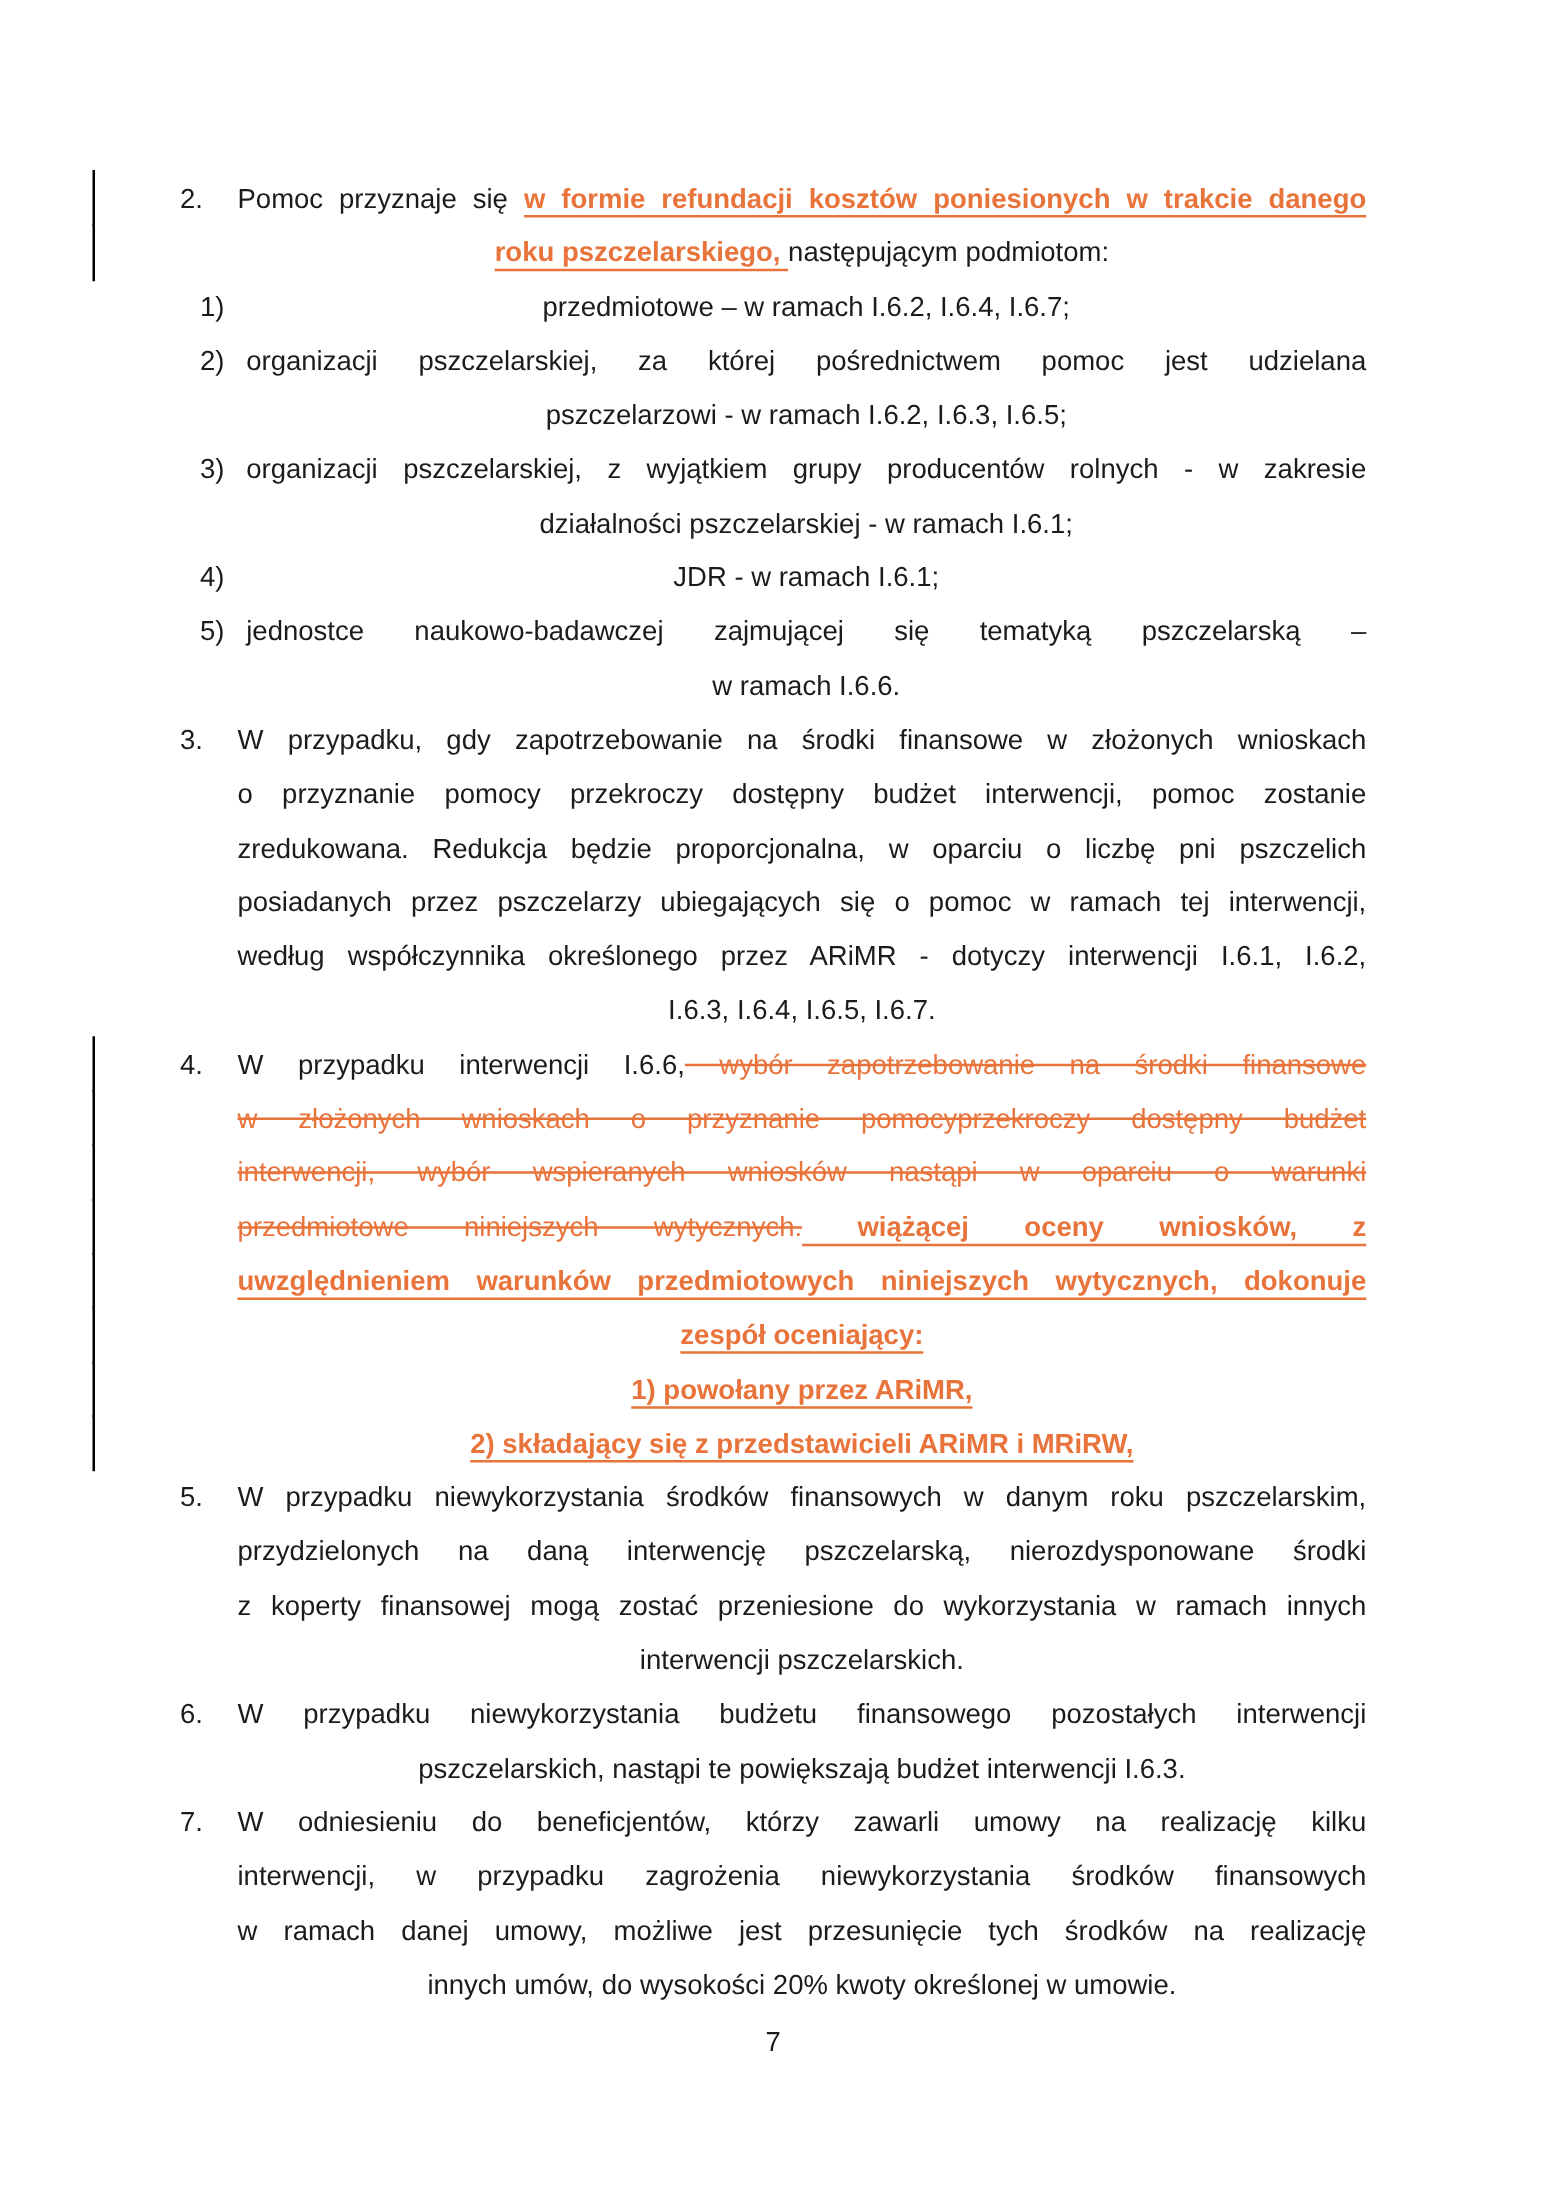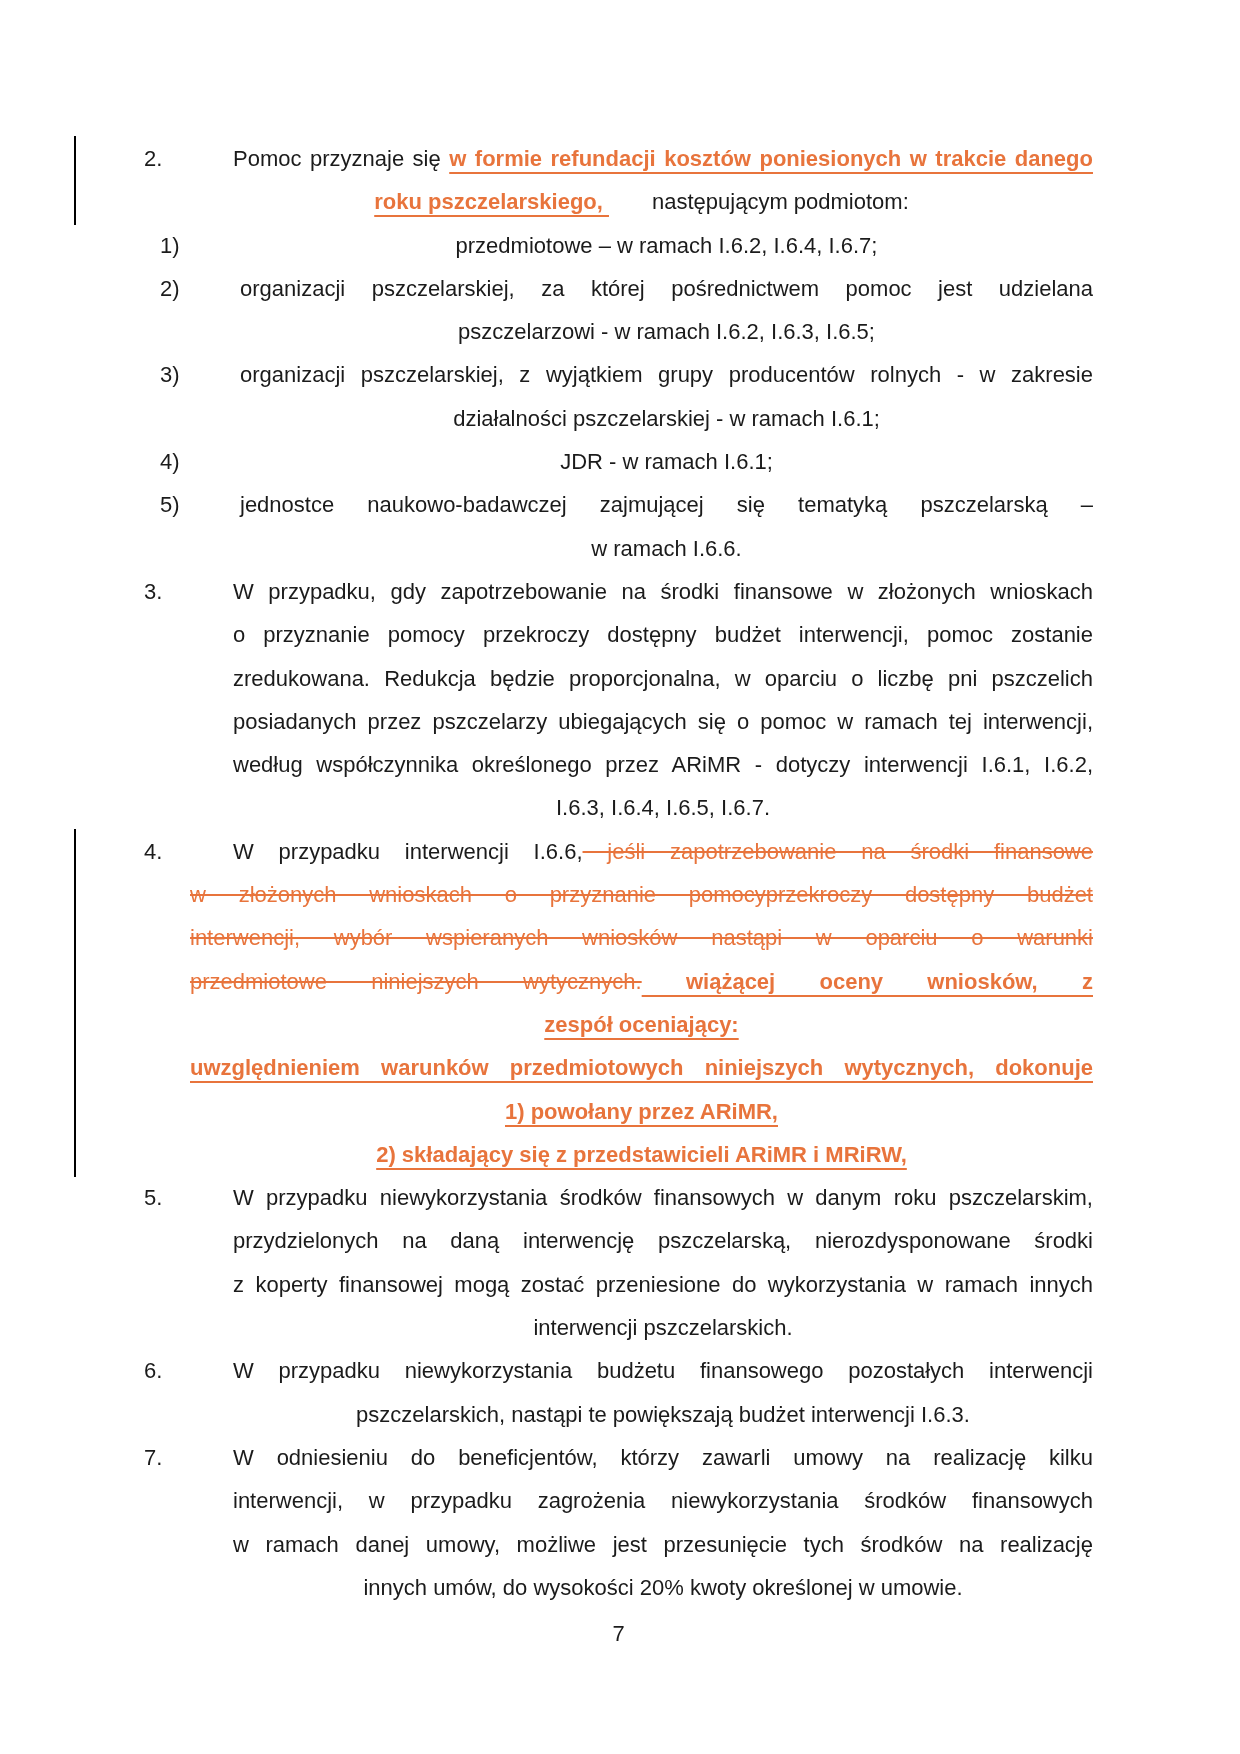--- a/index.html
+++ b/index.html
@@ -47,21 +47,21 @@
     text-align:justify;
     text-align-last:justify;
   }
   .line.bar::before{
     content:"";
     position:absolute;
     left:-116px; top:-1px; bottom:-1px;
     width:2px;
     background:var(--bar);
   }
-  .run{ color:var(--ink);margin-left:43px; }
+  .run{ color:var(--ink); }
   .ins{
     color:var(--chg);
     text-decoration:underline;
     text-decoration-thickness:2px;
     text-underline-offset:6px;
     font-weight:bold;
   }
   .del{
     color:var(--chg);
     text-decoration:line-through;
@@ -113,26 +113,26 @@
         <span class="marker">3.</span>
         <div class="line j"><span class="run">W przypadku, gdy zapotrzebowanie na środki finansowe w złożonych wnioskach</span></div>
         <div class="line j"><span class="run">o przyznanie pomocy przekroczy dostępny budżet interwencji, pomoc zostanie</span></div>
         <div class="line j"><span class="run">zredukowana. Redukcja będzie proporcjonalna, w oparciu o liczbę pni pszczelich</span></div>
         <div class="line j"><span class="run">posiadanych przez pszczelarzy ubiegających się o pomoc w ramach tej interwencji,</span></div>
         <div class="line j"><span class="run">według współczynnika określonego przez ARiMR - dotyczy interwencji I.6.1, I.6.2,</span></div>
         <div class="line"><span class="run">I.6.3, I.6.4, I.6.5, I.6.7.</span></div>
       </div>
       <div class="block main">
         <span class="marker">4.</span>
-        <div class="line j bar"><span class="run">W przypadku interwencji I.6.6,</span><span class="del"> jeśli zapotrzebowanie na środki finansowe</span></div>
+        <div class="line j bar"><span class="run">W przypadku interwencji I.6.6,</span><span class="del"> wybór zapotrzebowanie na środki finansowe</span></div>
         <div class="line j bar"><span class="del">w złożonych wnioskach o przyznanie pomocyprzekroczy dostępny budżet</span></div>
         <div class="line j bar"><span class="del">interwencji, wybór wspieranych wniosków nastąpi w oparciu o warunki</span></div>
         <div class="line j bar"><span class="del">przedmiotowe niniejszych wytycznych.</span><span class="ins"> wiążącej oceny wniosków, z</span></div>
+        <div class="line j bar"><span class="ins">uwzględnieniem warunków przedmiotowych niniejszych wytycznych, dokonuje</span></div>
         <div class="line bar"><span class="ins">zespół oceniający:</span></div>
-        <div class="line j bar"><span class="ins">uwzględnieniem warunków przedmiotowych niniejszych wytycznych, dokonuje</span></div>
         <div class="line bar"><span class="ins">1) powołany przez ARiMR,</span></div>
         <div class="line bar"><span class="ins">2) składający się z przedstawicieli ARiMR i MRiRW,</span></div>
       </div>
       <div class="block main">
         <span class="marker">5.</span>
         <div class="line j"><span class="run">W przypadku niewykorzystania środków finansowych w danym roku pszczelarskim,</span></div>
         <div class="line j"><span class="run">przydzielonych na daną interwencję pszczelarską, nierozdysponowane środki</span></div>
         <div class="line j"><span class="run">z koperty finansowej mogą zostać przeniesione do wykorzystania w ramach innych</span></div>
         <div class="line"><span class="run">interwencji pszczelarskich.</span></div>
       </div>

